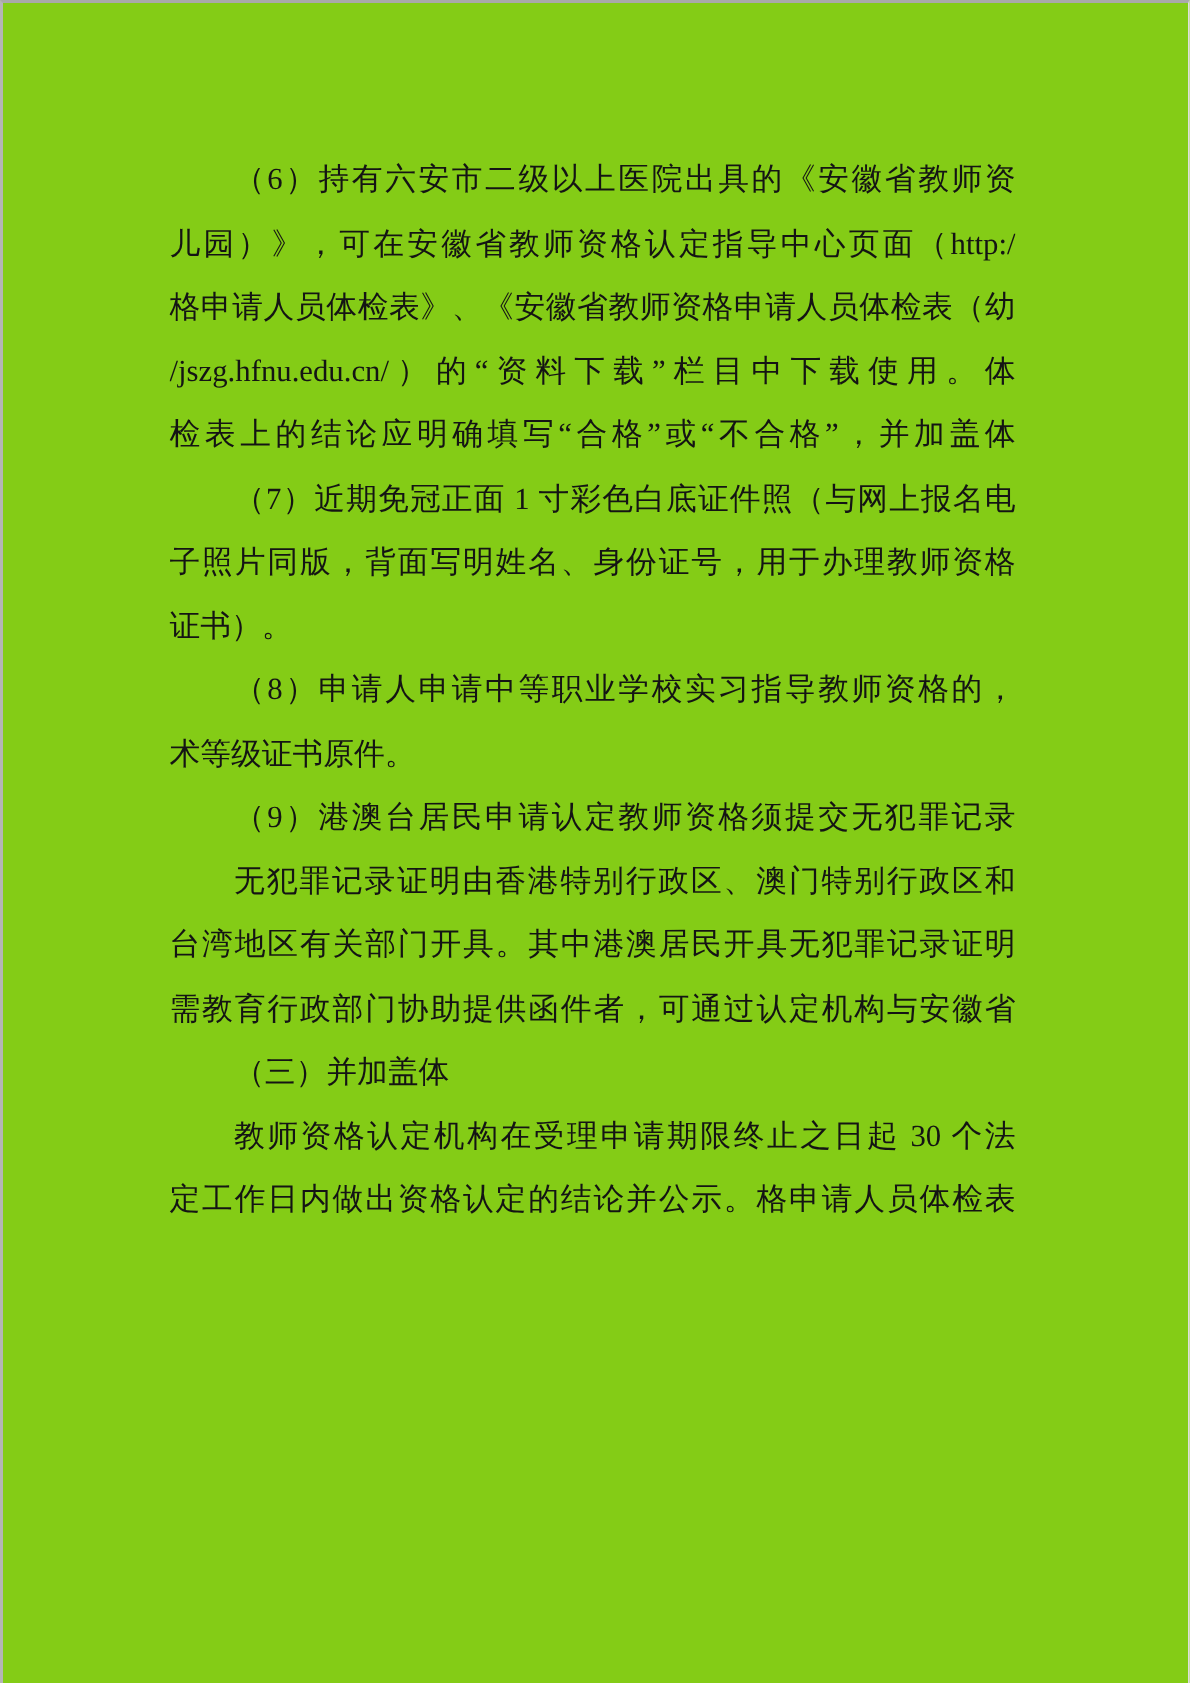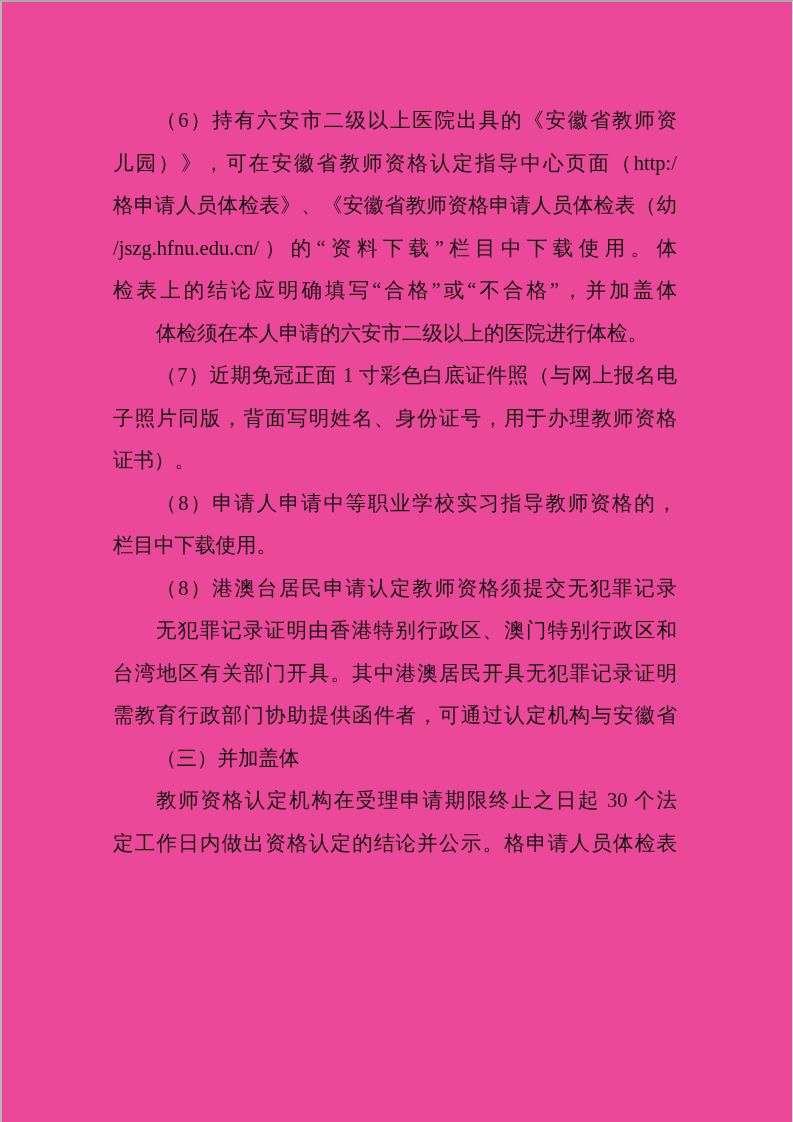--- a/index.html
+++ b/index.html
@@ -48,43 +48,40 @@
   }
   .line.just {
     text-align: justify;
     text-align-last: justify;
     text-justify: inter-character;
   }
 </style>
 </head>
 <body>
 
-<div class="page" style="background: #ec4899; border-top-color: rgb(169, 169, 169); border-left-color: rgb(181, 181, 181); border-right-color: rgb(222, 222, 222); text-decoration: underline;">
+<div class="page" style="background: #84cc16; border-top-color: rgb(169, 169, 169); border-left-color: rgb(181, 181, 181); border-right-color: rgb(222, 222, 222); text-decoration: underline;">
   <div class="doc-body" style="color: rgb(20, 20, 20);">
       <div class="paragraph">
         <div class="line indent just">（6）持有六安市二级以上医院出具的《安徽省教师资</div>
         <div class="line just">儿园）》，可在安徽省教师资格认定指导中心页面（http:/</div>
         <div class="line just">格申请人员体检表》、《安徽省教师资格申请人员体检表（幼</div>
         <div class="line just">/jszg.hfnu.edu.cn/）的“资料下载”栏目中下载使用。体</div>
         <div class="line just">检表上的结论应明确填写“合格”或“不合格”，并加盖体</div>
       </div>
       <div class="paragraph">
-        <div class="line indent">体检须在本人申请的六安市二级以上的医院进行体检。</div>
-      </div>
-      <div class="paragraph">
         <div class="line indent just">（7）近期免冠正面 1 寸彩色白底证件照（与网上报名电</div>
         <div class="line just">子照片同版，背面写明姓名、身份证号，用于办理教师资格</div>
         <div class="line">证书）。</div>
       </div>
       <div class="paragraph">
         <div class="line indent just">（8）申请人申请中等职业学校实习指导教师资格的，</div>
-        <div class="line">栏目中下载使用。</div>
+        <div class="line">术等级证书原件。</div>
       </div>
       <div class="paragraph">
-        <div class="line indent just">（8）港澳台居民申请认定教师资格须提交无犯罪记录</div>
+        <div class="line indent just">（9）港澳台居民申请认定教师资格须提交无犯罪记录</div>
       </div>
       <div class="paragraph">
         <div class="line indent just">无犯罪记录证明由香港特别行政区、澳门特别行政区和</div>
         <div class="line just">台湾地区有关部门开具。其中港澳居民开具无犯罪记录证明</div>
         <div class="line just">需教育行政部门协助提供函件者，可通过认定机构与安徽省</div>
       </div>
       <div class="paragraph">
         <div class="line indent">（三）并加盖体</div>
       </div>
       <div class="paragraph">

